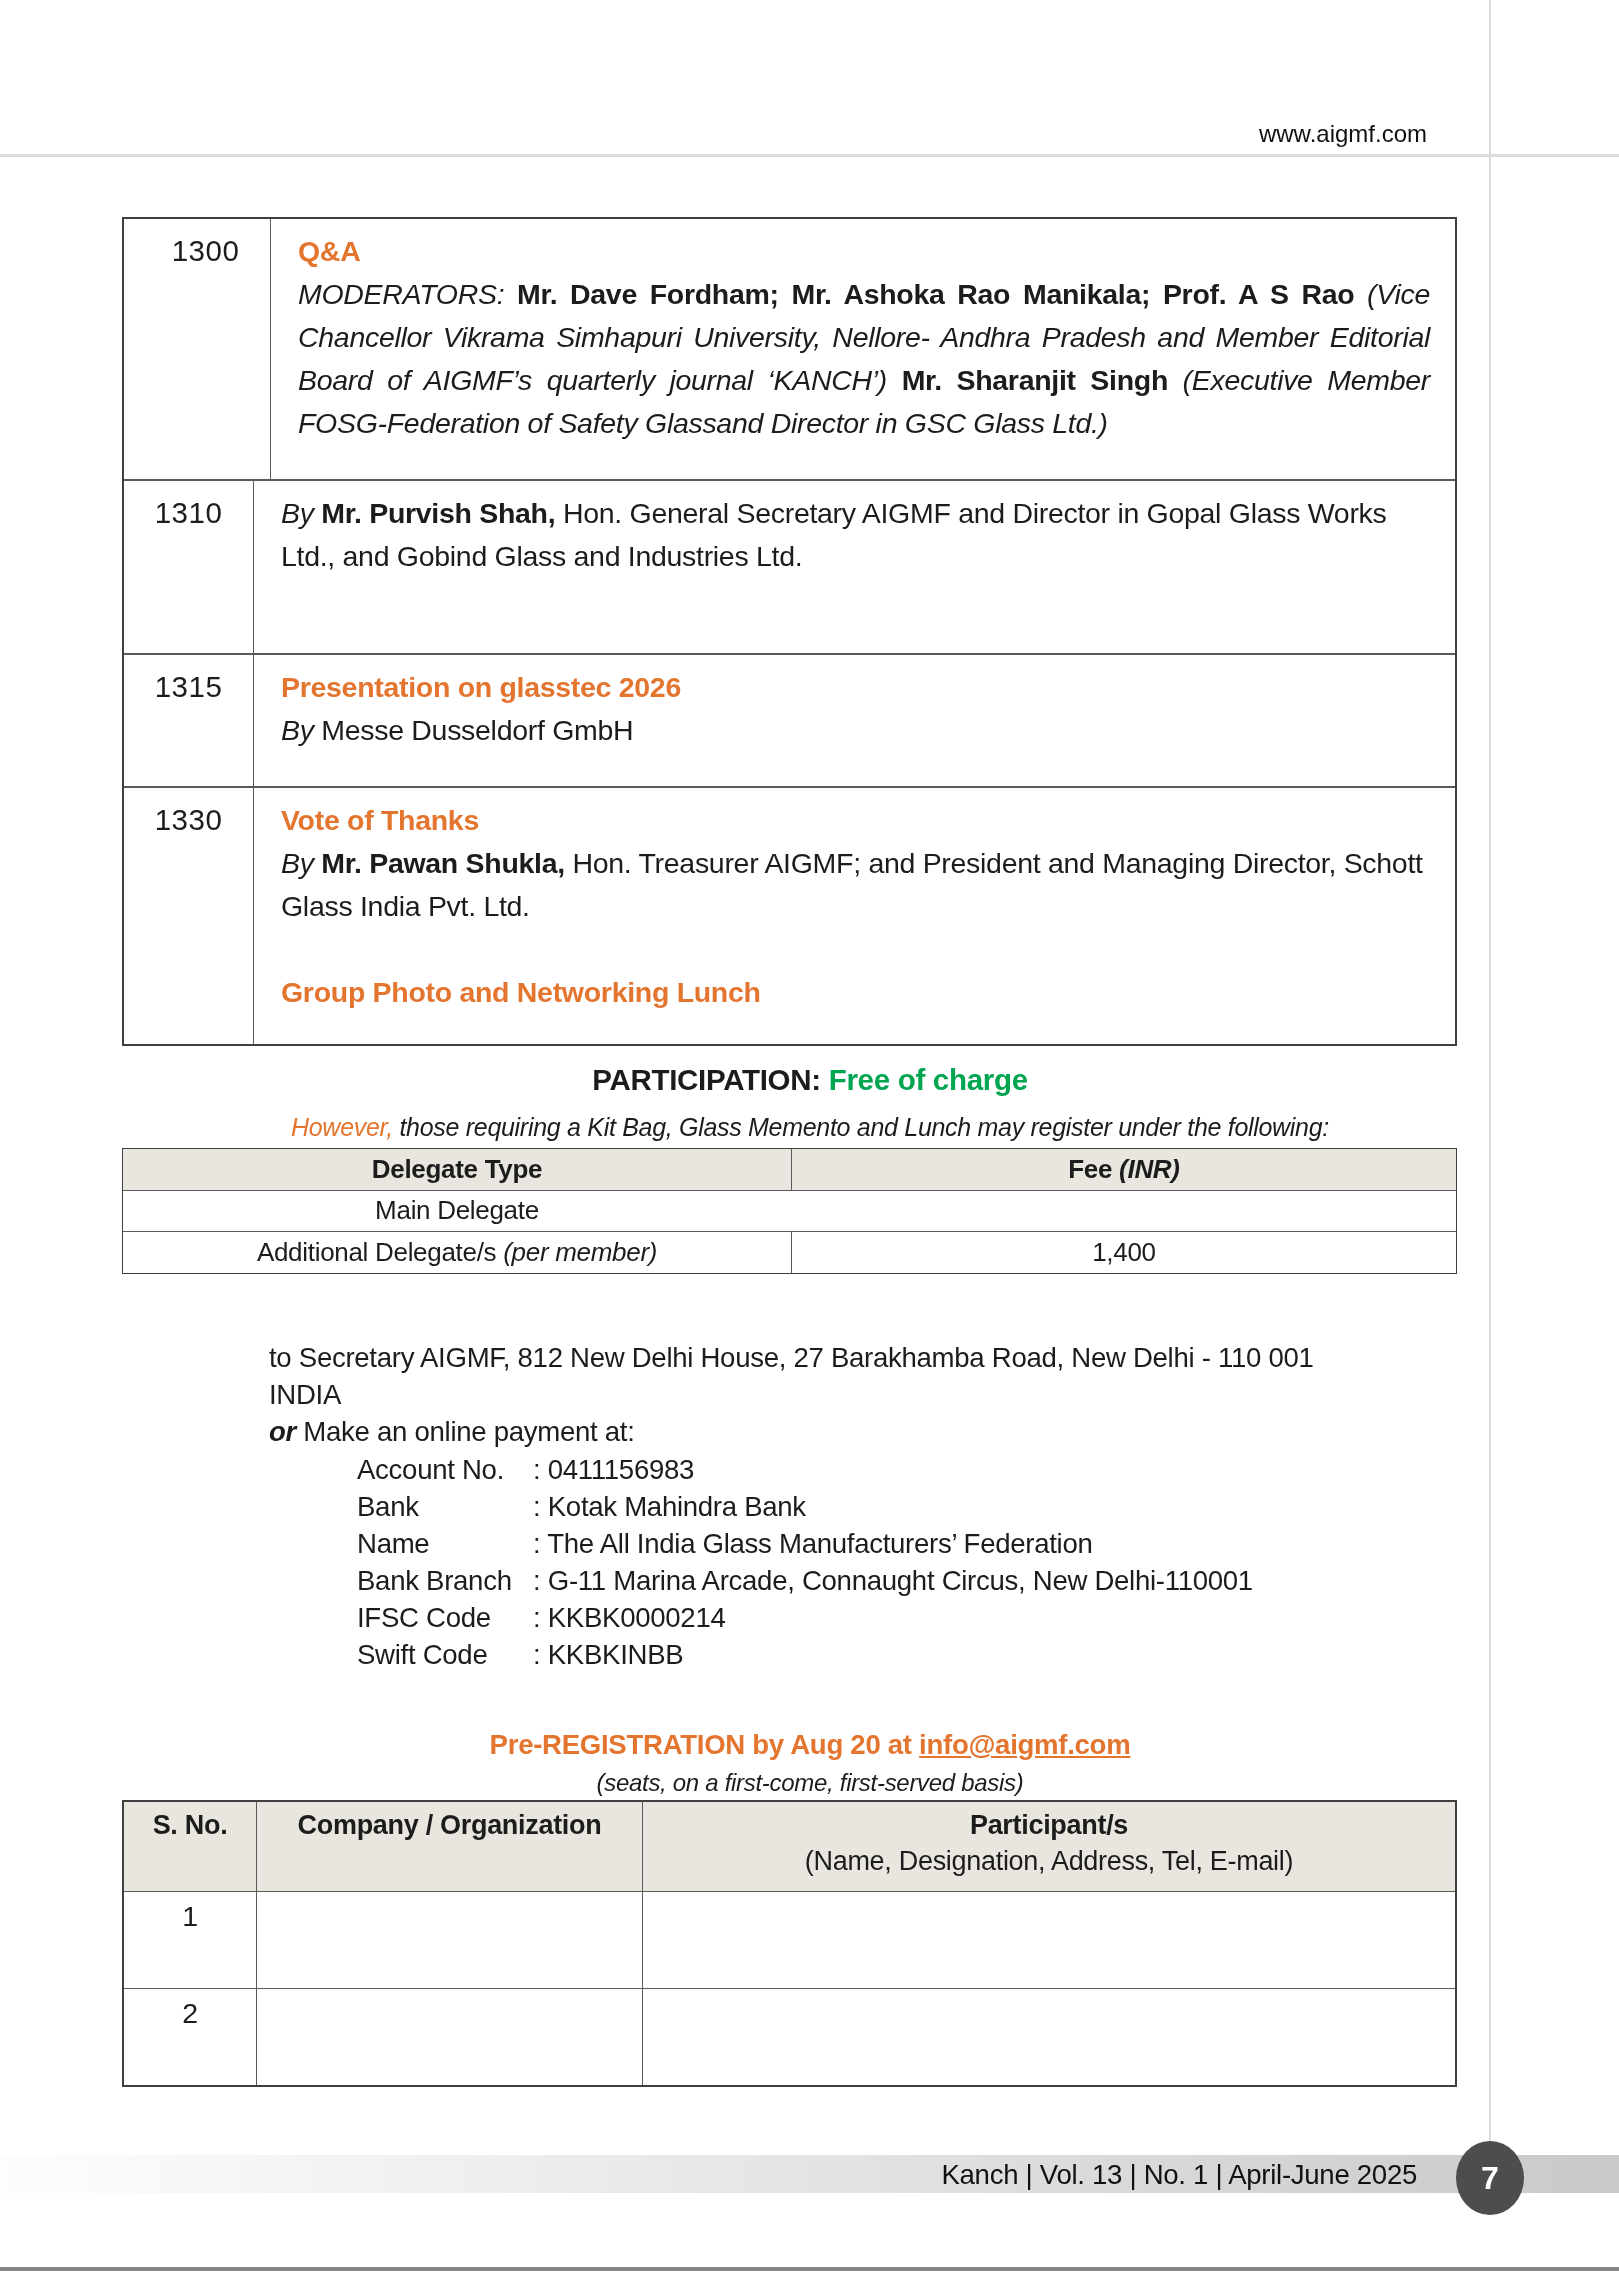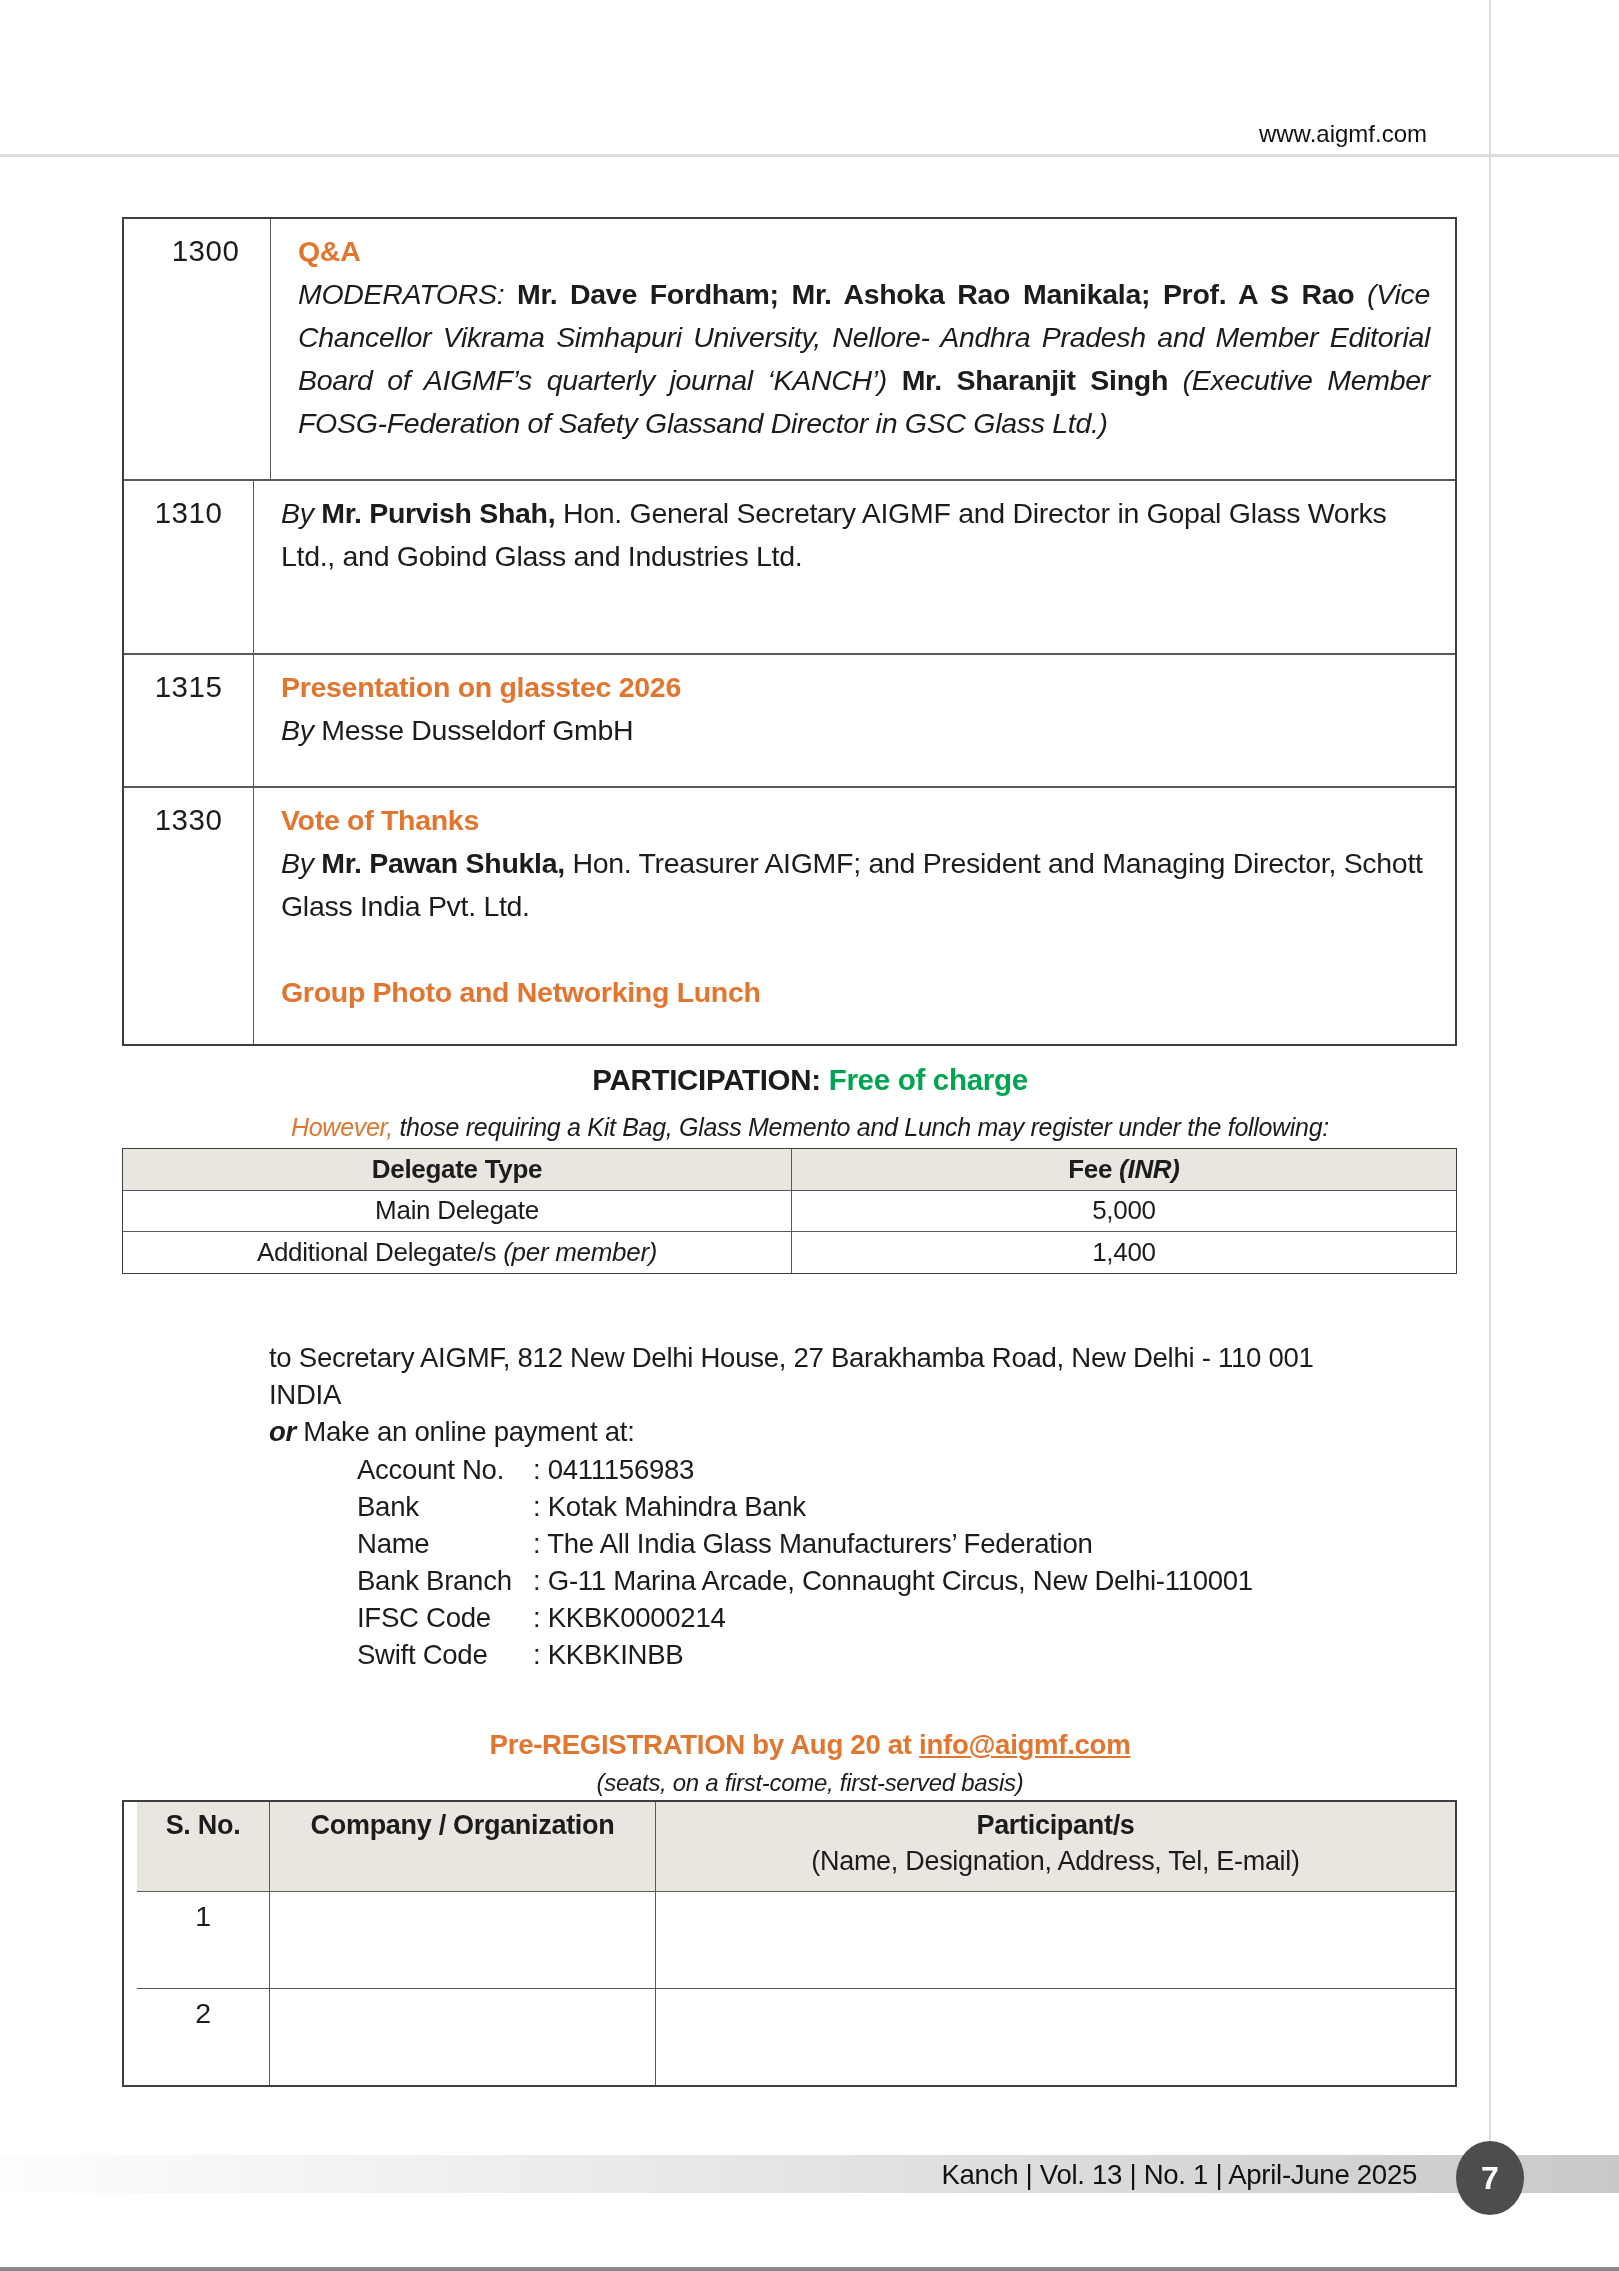--- a/index.html
+++ b/index.html
@@ -101,21 +101,21 @@
     position:absolute;left:0;top:1769px;width:1620px;text-align:center;
     font-size:24px;font-style:italic;letter-spacing:-0.3px;
   }
 
   
   .signup{
     position:absolute;left:122px;top:1800px;width:1335px;
     border:2.4px solid var(--border-dark);
     font-size:27px;letter-spacing:-0.3px;
   }
-  .su-row{display:flex;margin-left:13px;}
+  .su-row{display:flex;}
   .su-row + .su-row{border-top:1.9px solid var(--border-mid);}
   .su-c1{width:132px;flex:0 0 132px;text-align:center;}
   .su-c2{width:386px;flex:0 0 386px;border-left:1.9px solid var(--border-mid);text-align:center;}
   .su-c3{flex:1;border-left:1.9px solid var(--border-mid);text-align:center;}
   .su-head{background:var(--head-bg);height:89px;}
   .su-head .su-c1,.su-head .su-c2{font-weight:bold;padding-top:7.6px;}
   .su-head .su-c3{padding-top:7.6px;}
   .su-head .su-c3 .line1{font-weight:bold;display:block;}
   .su-head .su-c3 .line2{display:block;margin-top:5.7px;}
   .su-body{height:97px;}
@@ -185,21 +185,20 @@
   <div class="participation"><span>PARTICIPATION: </span><span class="free">Free of charge</span></div>
   <div class="part-note"><span class="however">However,</span><span> those requiring a Kit Bag, Glass Memento and Lunch may register under the following:</span></div>
 
   <div class="fee-table">
     <div class="fee-row fee-head">
       <div class="fee-cell">Delegate Type</div>
       <div class="fee-cell"><span>Fee </span><span class="bi">(INR)</span></div>
     </div>
     <div class="fee-row">
       <div class="fee-cell"><span>Main Delegate</span><span class="i"></span></div>
-      <div class="fee-cell">5,000</div>
     </div>
     <div class="fee-row">
       <div class="fee-cell"><span>Additional Delegate/s </span><span class="i">(per member)</span></div>
       <div class="fee-cell">1,400</div>
     </div>
   </div>
 
   <div class="payment">
     <div>to Secretary AIGMF, 812 New Delhi House, 27 Barakhamba Road, New Delhi - 110 001 INDIA</div>
     <div><span class="bi">or</span><span> Make an online payment at:</span></div>

